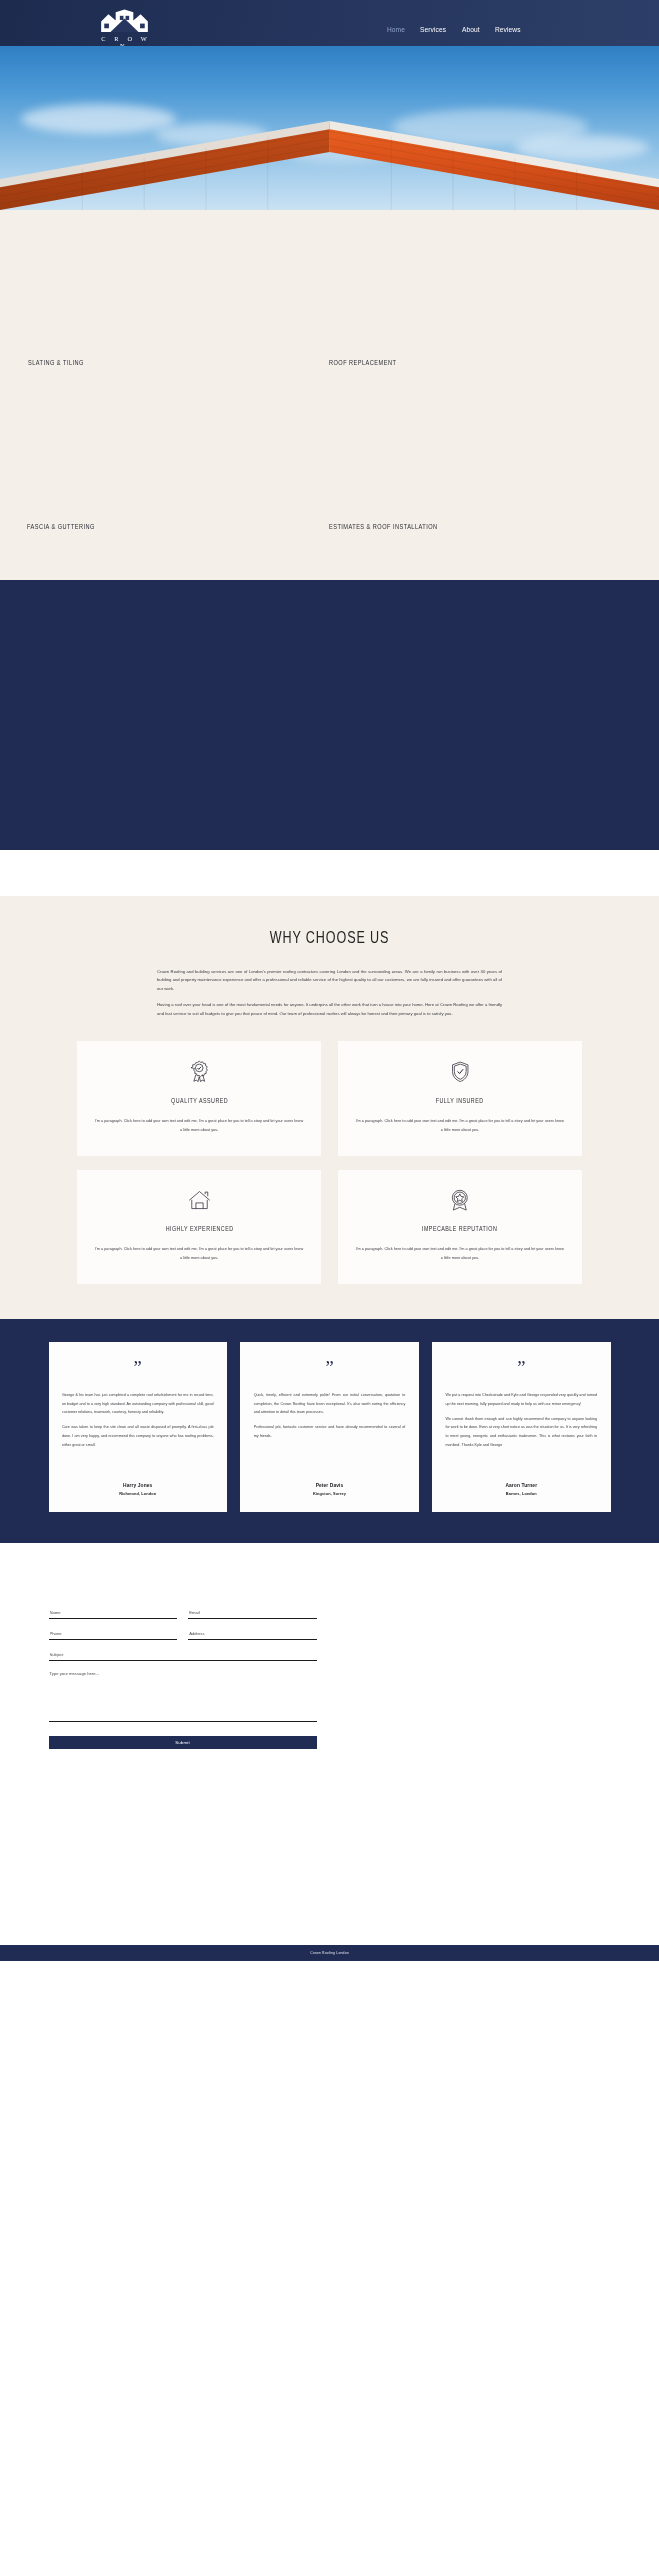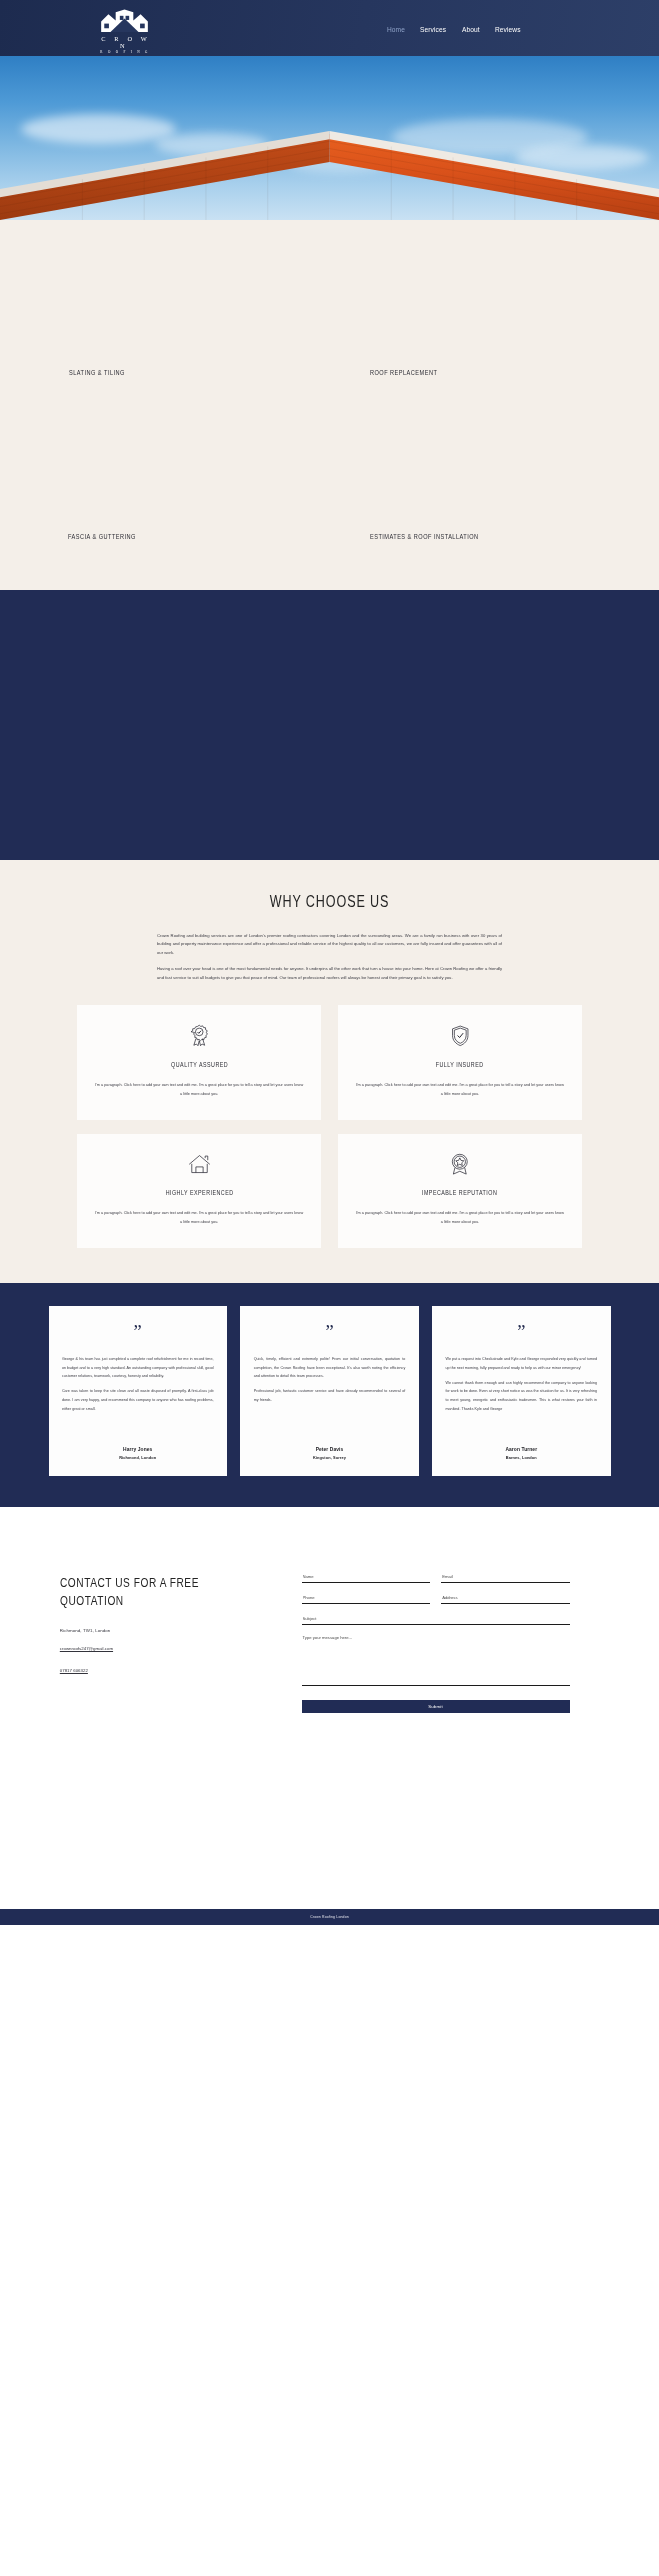--- a/index.html
+++ b/index.html
@@ -7,21 +7,21 @@
   body {
     font-family: "Liberation Sans", sans-serif;
     background: #ffffff;
     width: 659px;
     overflow-x: hidden;
   }
   .page { width: 659px; position: relative; }
 
   
   .site-header {
-    height: 56px;
+    height: 46px;
     background: linear-gradient(100deg, #1d2b4f 0%, #26365e 55%, #2d3f68 100%);
     position: relative;
     display: flex;
     align-items: center;
   }
   .brand {
     position: absolute;
     left: 93px; top: 9.3px;
     width: 62px;
     text-align: center;
@@ -81,39 +81,40 @@
   .c5 { width: 103px; height: 18.5px; left: 289px; top: 98px; opacity:.6; }
   .roof-wrap { position: absolute; left: 0; bottom: 0; width: 659px; height: 89px; }
 
   
   .services {
     background: #f4efe9;
     padding: 0;
     position: relative;
     height: 370px;
   }
-  .svc-abs-holder { position: absolute; inset: 0; margin-left: 41px; }
+  .svc-abs-holder { position: absolute; inset: 0; }
   .svc-lbl {
     position: absolute;
     font-family: "Liberation Sans Narrow","Liberation Sans", sans-serif;
     font-size: 7.2px;
     letter-spacing: 0.6px;
     color: #2b2b33;
     transform: scaleX(.78);
     transform-origin: left center;
     white-space: nowrap;
   }
 
   
   .navy-band { background: #212c55; height: 270px; }
 
   
   .why {
     background: #f4efe9;
     padding: 32px 8px 35px;
+    margin-top: 46px;
   }
   .section-heading {
     text-align: center;
     font-family: "Liberation Sans Narrow","Liberation Sans", sans-serif;
     font-size: 17px;
     font-weight: 400;
     letter-spacing: 1.2px;
     color: #242424;
     transform: scaleX(.74);
   }
@@ -488,30 +489,20 @@
         <div class="review-author">Aaron Turner</div>
         <div class="review-loc">Barnes, London</div>
       </div>
 
     </div>
   </section>
 
   <section class="contact">
     <div class="contact-inner">
 
-      <div class="contact-left">
-        <h2 class="contact-title">CONTACT US FOR A FREE QUOTATION</h2>
-        <div class="contact-address">Richmond, TW1, London</div>
-        <div>
-          <a class="contact-email">crownroofs247@gmail.com</a>
-        </div>
-        <div>
-          <a class="contact-phone">07817 606322</a>
-        </div>
-      </div>
 
       <form class="contact-form">
         <div class="form-row">
           <div class="field">
             <input type="text" placeholder="Name" style="">
           </div>
           <div class="field">
             <input type="text" placeholder="Email" style="">
           </div>
         </div>

